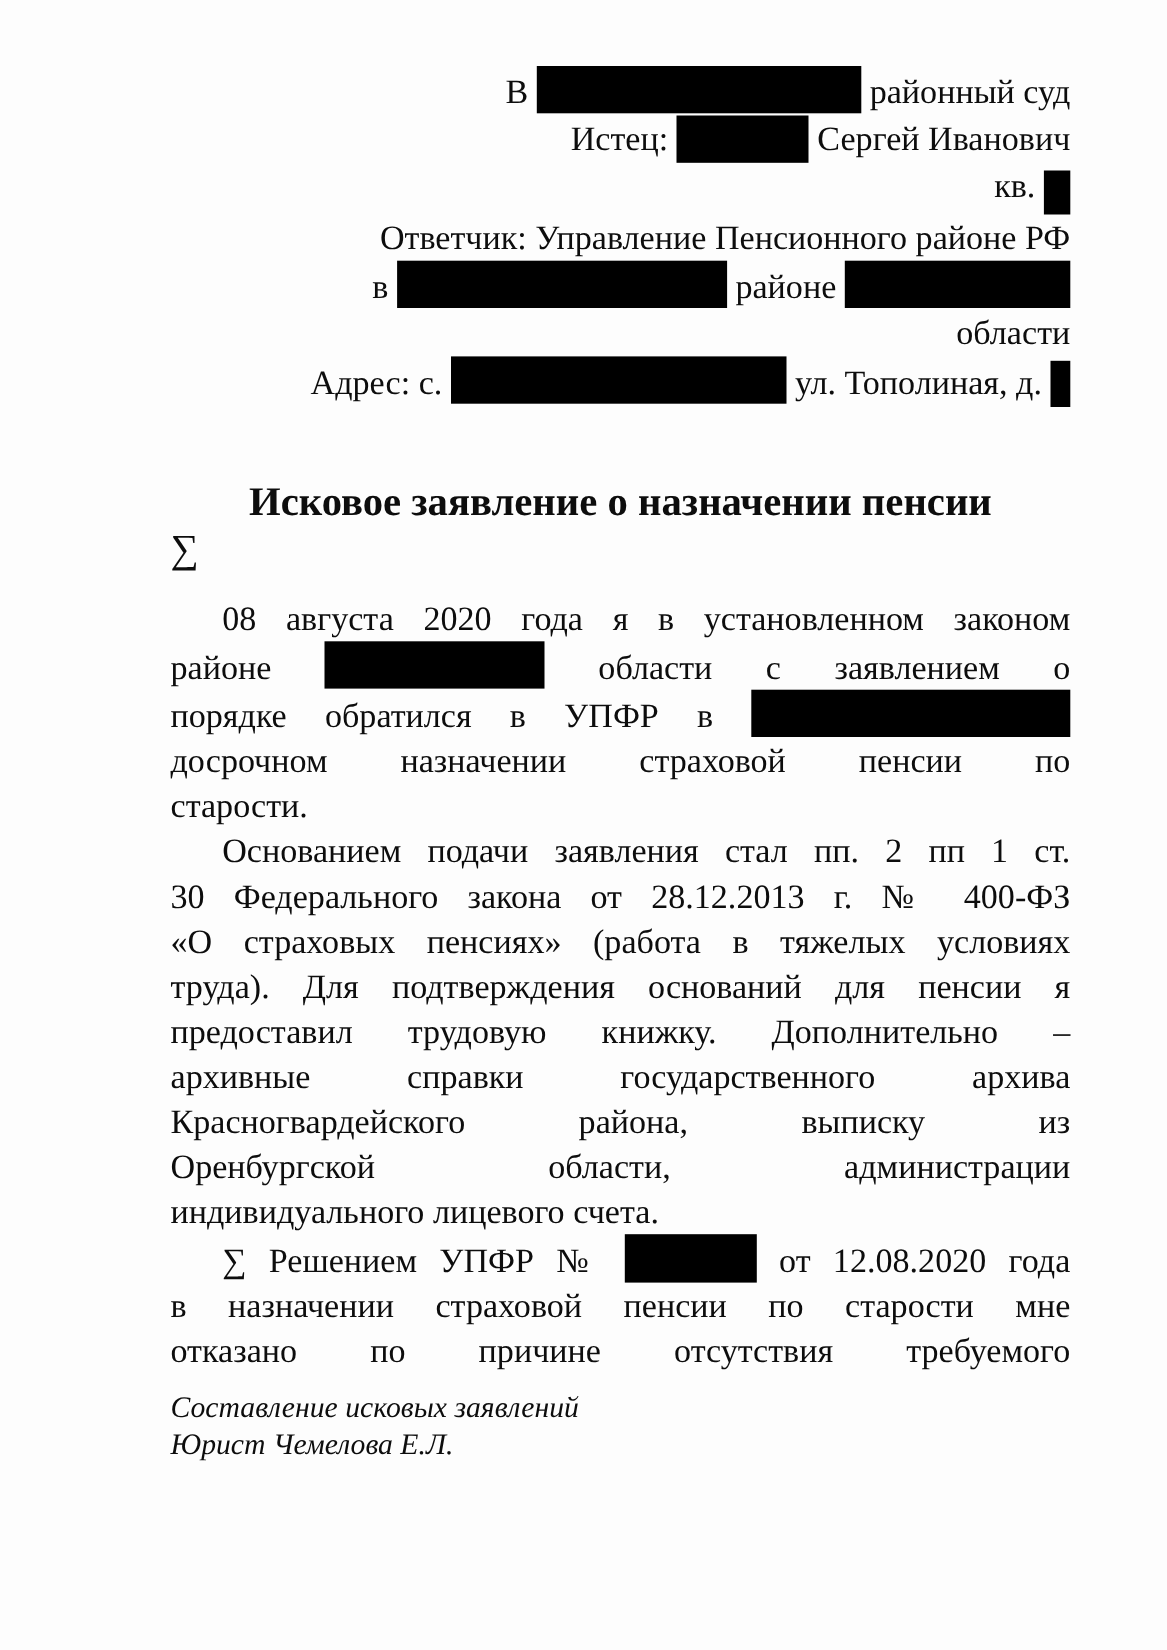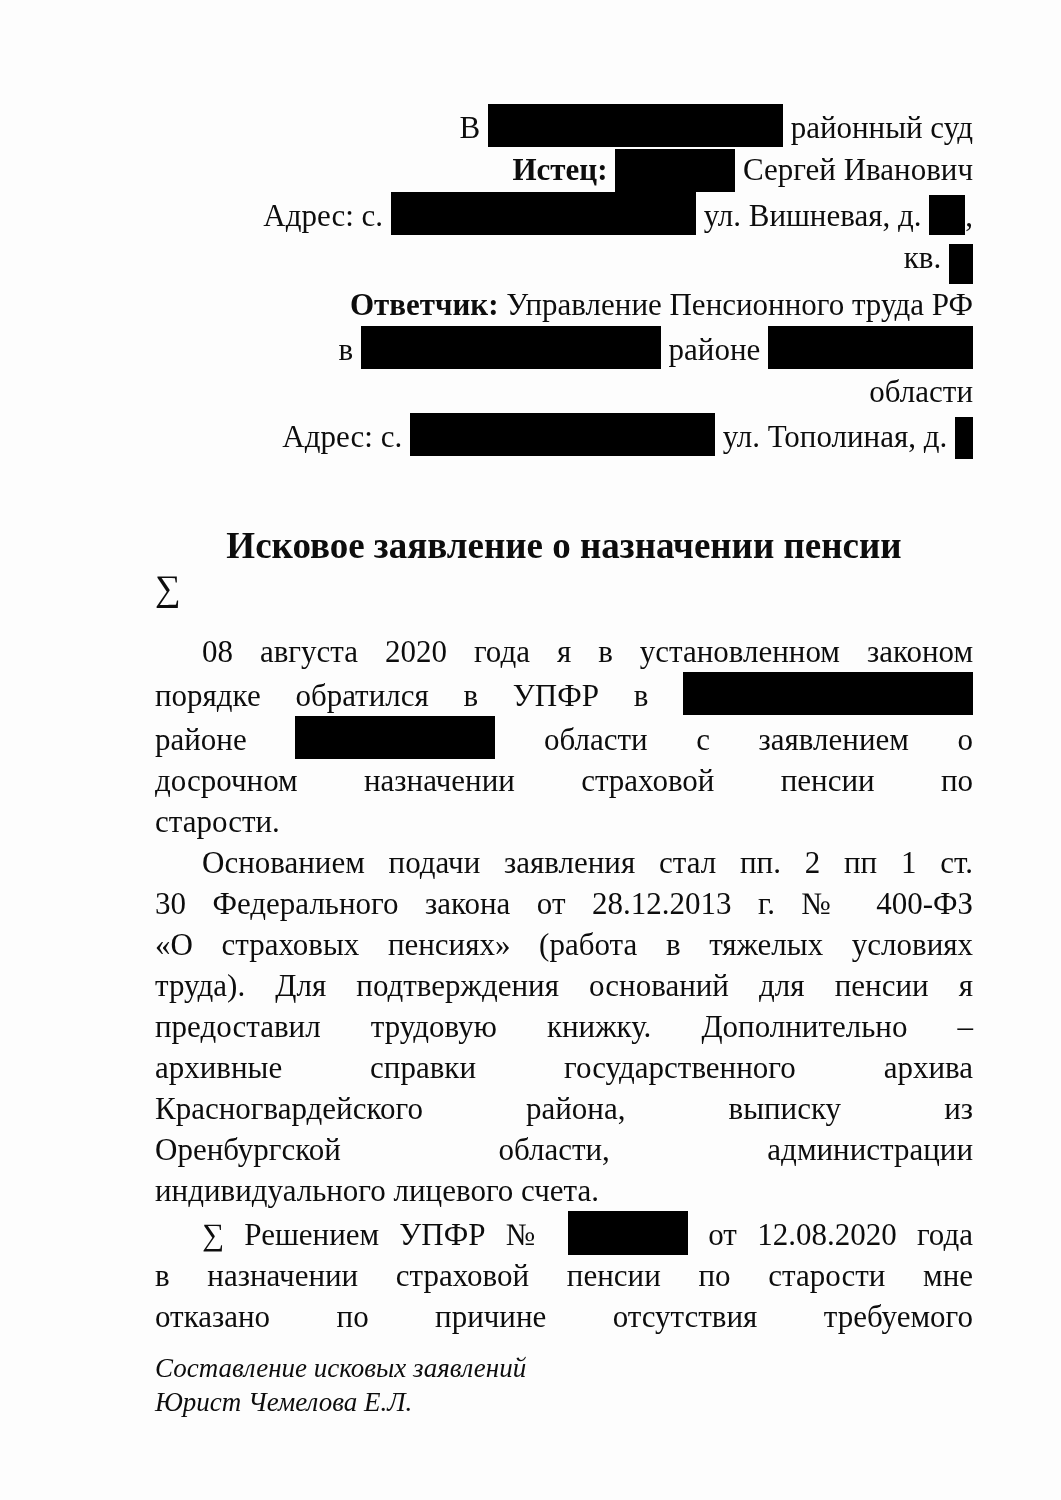--- a/index.html
+++ b/index.html
@@ -5,34 +5,34 @@
   html, body { margin: 0; padding: 0; }
   body {
     width: 1061px; height: 1500px;
     background: #fdfdfd;
     color: #0d0d0d;
     font-family: "Liberation Serif", "DejaVu Serif", serif;
   }
   .page {
     box-sizing: border-box;
     width: 1061px; height: 1500px;
-    padding: 104px 88px 0 155px;
+    padding: 60px 88px 0 155px;
     overflow: hidden;
   }
   .line {
     font-size: 31px;
     line-height: 42px;
     white-space: normal;
   }
   .header .line { text-align: right; }
   .paragraph .line { line-height: 41px; }
   .line.j { text-align: justify; text-align-last: justify; }
   .line.l { text-align: center; text-align-last: left; }
   .line.r { text-align: right; text-align-last: right; }
-  .b { font-weight: bold; }
+  .b { font-weight: normal; }
   .redact {
     display: inline-block;
     background: #000000;
     vertical-align: -9px;
   }
   .title-line {
     margin-top: 66px;
     text-align: center;
     font-weight: bold;
     font-size: 37px;
@@ -52,37 +52,36 @@
   }
 </style>
 </head>
 <body>
 
 <div class="page">
 
   <div class="header">
       <div class="line r"><span>В </span><span class="redact" style="width: 295px; height: 43px;"></span><span> районный суд</span></div>
       <div class="line r"><span class="b">Истец:</span><span> </span><span class="redact" style="width: 120px; height: 43px; vertical-align: -12px;"></span><span> Сергей Иванович</span></div>
-      <div class="line r"><span>Адрес: с. </span><span class="redact" style="width: 305px; height: 43px;"></span><span> ул. Вишневая, д. </span><span class="redact" style="width: 36px; height: 40px;"></span><span>,</span></div>
       <div class="line r"><span>кв. </span><span class="redact" style="width: 24px; height: 40px; vertical-align: -16px;"></span></div>
-      <div class="line r"><span class="b">Ответчик:</span><span> Управление Пенсионного труда РФ</span></div>
+      <div class="line r"><span class="b">Ответчик:</span><span> Управление Пенсионного районе РФ</span></div>
       <div class="line r"><span>в </span><span class="redact" style="width: 300px; height: 43px;"></span><span> районе </span><span class="redact" style="width: 205px; height: 43px;"></span></div>
       <div class="line r"><span>области</span></div>
       <div class="line r"><span>Адрес: с. </span><span class="redact" style="width: 305px; height: 43px;"></span><span> ул. Тополиная, д. </span><span class="redact" style="width: 18px; height: 42px; vertical-align: -12px;"></span></div>
     </div>
 
   <div class="title-line">Исковое заявление о назначении пенсии</div>
 
   <div class="sigma-line">∑</div>
 
   <div class="body-text">
       <div class="paragraph">
         <div class="line j" style="text-indent: 47px;"><span>08 августа 2020 года я в установленном законом</span></div>
+        <div class="line j"><span>районе </span><span class="redact" style="width: 200px; height: 43px;"></span><span> области с заявлением о</span></div>
         <div class="line j"><span>порядке обратился в УПФР в </span><span class="redact" style="width: 290px; height: 43px;"></span></div>
-        <div class="line j"><span>районе </span><span class="redact" style="width: 200px; height: 43px;"></span><span> области с заявлением о</span></div>
         <div class="line j"><span>досрочном назначении страховой пенсии по</span></div>
         <div class="line l"><span>старости.</span></div>
       </div>
       <div class="paragraph">
         <div class="line j" style="text-indent: 47px;"><span>Основанием подачи заявления стал пп. 2 пп 1 ст.</span></div>
         <div class="line j"><span>30 Федерального закона от 28.12.2013 г. № 400-ФЗ</span></div>
         <div class="line j"><span>«О страховых пенсиях» (работа в тяжелых условиях</span></div>
         <div class="line j"><span>труда). Для подтверждения оснований для пенсии я</span></div>
         <div class="line j"><span>предоставил трудовую книжку. Дополнительно –</span></div>
         <div class="line j"><span>архивные справки государственного архива</span></div>

